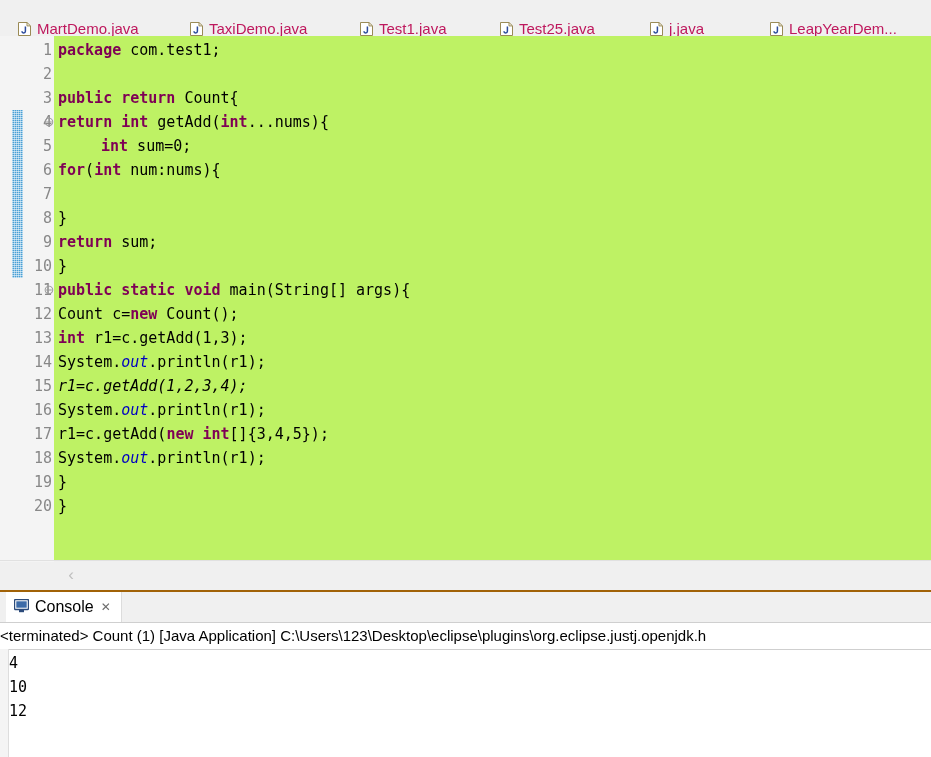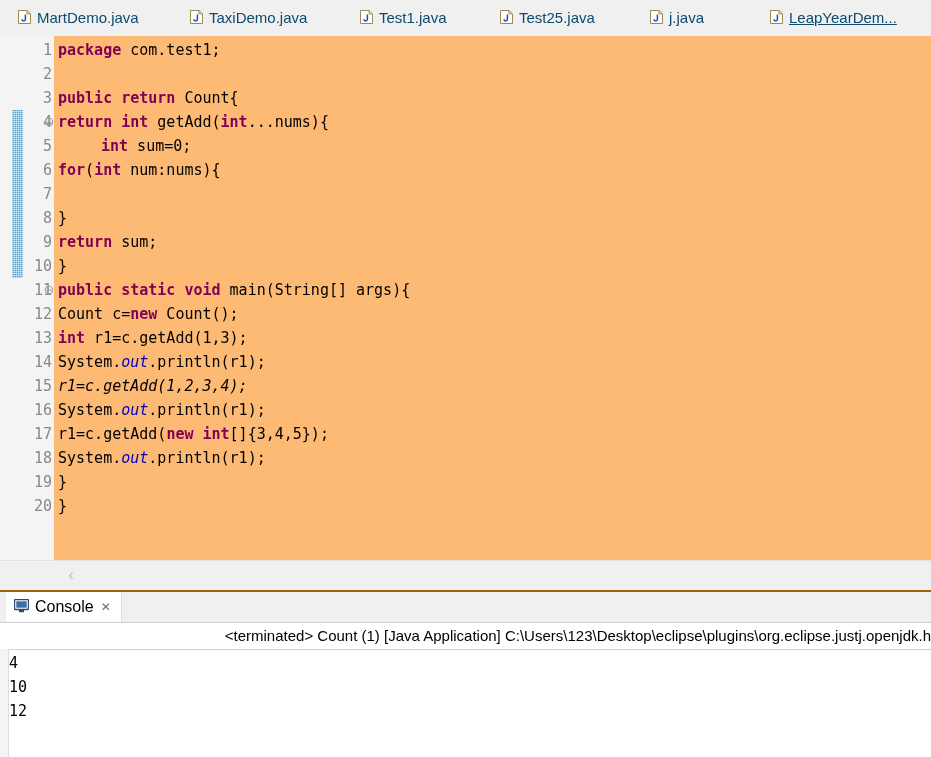--- a/index.html
+++ b/index.html
@@ -46,26 +46,26 @@
   #editor-tabbar .tabstrip {
     position: absolute;
     left: 8px;
     top: 4px;
     height: 32px;
     display: flex;
     align-items: flex-end;
   }
   .etab {
     display: flex;
-    align-items: center;
+    align-items: flex-end;
     height: 31px;
-    padding: 0 14px 7px 10px;
+    padding: 0 14px 0 10px;
     box-sizing: border-box;
     font-size: 15px;
-    color: #0c4a6e;
+    color: #be185d;
     background: transparent;
     white-space: nowrap;
     position: relative;
   }
   .etab .jicon {
     width: 13px;
     height: 14px;
     margin-right: 6px;
     flex: 0 0 auto;
     position: relative;
@@ -114,21 +114,21 @@
   }
   #fold-col {
     position: absolute;
     left: 42px; top: 0;
     width: 14px; height: 524px;
   }
   #code-surface {
     position: absolute;
     left: 54px; top: 0;
     width: 877px; height: 532px;
-    background: #fdba74;
+    background: #bef264;
     overflow: hidden;
   }
 
   .ln {
     position: absolute;
     right: 2px;
     width: 28px;
     text-align: right;
     font-family: "DejaVu Sans Mono", monospace;
     font-size: 15px;
@@ -250,21 +250,20 @@
     position: absolute;
     left: 0; top: 0;
     width: 931px; height: 26px;
     line-height: 26px;
     font-family: "Liberation Sans", sans-serif;
     font-size: 15px;
     color: #000000;
     white-space: nowrap;
     overflow: hidden;
     border-bottom: 1px solid #cfcfcf;
-    text-align: right;
   }
   #console-left-rail {
     position: absolute;
     left: 0; top: 26px;
     width: 8px; height: 111px;
     background: #f4f4f4;
     border-right: 1px solid #dddddd;
   }
   #console-out {
     position: absolute;
@@ -320,21 +319,21 @@
             <span class="label">Test25.java</span>
           </div>
           <div class="etab" style="position: absolute; left: 632px; bottom: 0px;">
             <span class="jicon"><svg width="13" height="14" viewBox="0 0 13 14" aria-hidden="true">
                 <path d="M0.5 0.5 H9 L12.5 3.8 V13.5 H0.5 Z" fill="#ffffff" stroke="#9a8a55" stroke-width="1"></path>
                 <path d="M9 0.7 V3.9 H12.3" fill="none" stroke="#9a8a55" stroke-width="1"></path>
                 <path d="M7.4 4.6 V9.2 a1.7 1.7 0 0 1 -3.4 0" fill="none" stroke="#2b4a9c" stroke-width="1.5"></path>
               </svg></span>
             <span class="label">j.java</span>
           </div>
-          <div class="etab" style="position: absolute; left: 752px; bottom: 0px; text-decoration: underline;">
+          <div class="etab" style="position: absolute; left: 752px; bottom: 0px;">
             <span class="jicon"><svg width="13" height="14" viewBox="0 0 13 14" aria-hidden="true">
                 <path d="M0.5 0.5 H9 L12.5 3.8 V13.5 H0.5 Z" fill="#ffffff" stroke="#9a8a55" stroke-width="1"></path>
                 <path d="M9 0.7 V3.9 H12.3" fill="none" stroke="#9a8a55" stroke-width="1"></path>
                 <path d="M7.4 4.6 V9.2 a1.7 1.7 0 0 1 -3.4 0" fill="none" stroke="#2b4a9c" stroke-width="1.5"></path>
               </svg></span>
             <span class="label">LeapYearDem...</span>
           </div>
         </div>
     </div>
 

